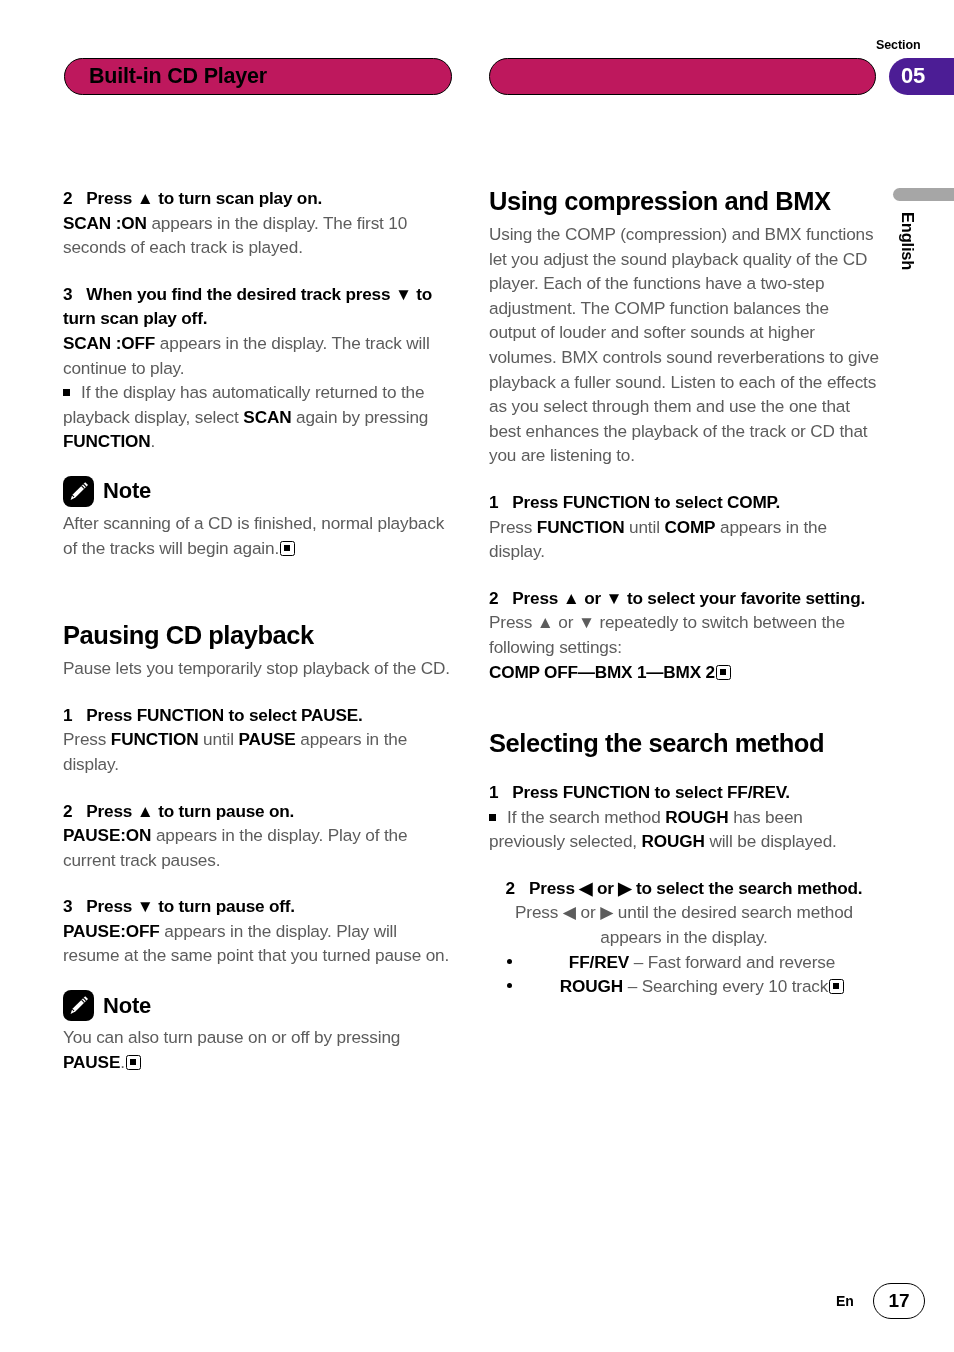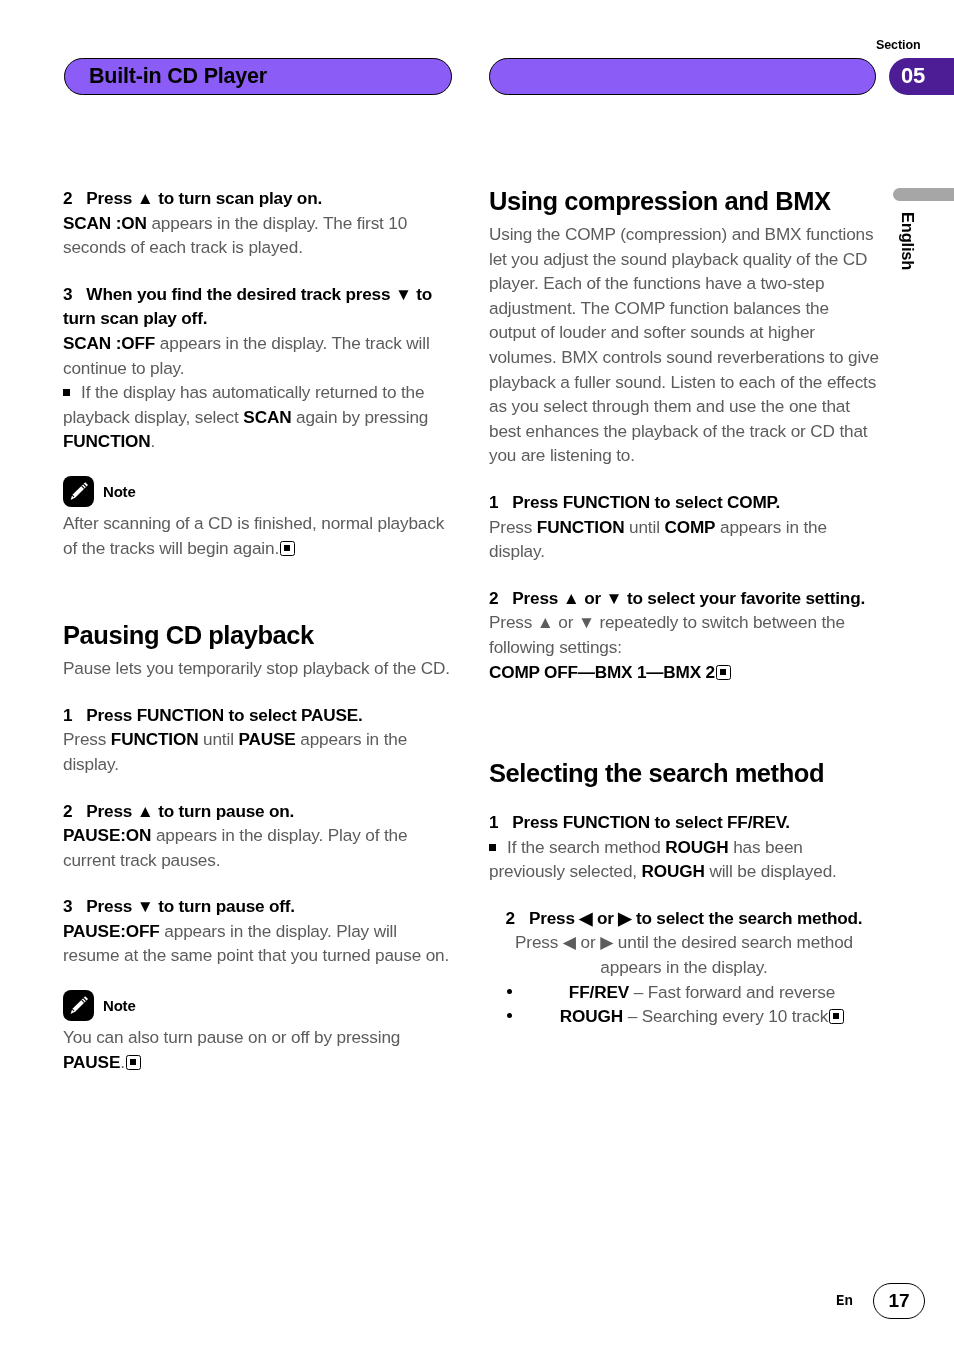--- a/index.html
+++ b/index.html
@@ -19,21 +19,21 @@
   .header {
     position: absolute;
     left: 0; top: 0;
     width: 954px; height: 160px;
   }
   .pill {
     position: absolute;
     box-sizing: border-box;
     border: 1.6px solid #000;
     border-radius: 999px;
-    background: #8b5cf6;
+    background: #be185d;
     height: 37px;
   }
   .pill-left {
     left: 64px; top: 58px;
     width: 388px;
   }
   .pill-right {
     left: 489px; top: 58px;
     width: 387px;
   }
@@ -177,21 +177,21 @@
   .note-icon {
     width: 31px; height: 31px;
     background: #000;
     border-radius: 8px;
     position: relative;
     flex: 0 0 auto;
     margin-right: 9px;
   }
   .note-icon svg { position: absolute; left: 4px; top: 4px; }
   .note-label {
-    font-size: 15px;
+    font-size: 22px;
     font-weight: 700;
     color: #000;
     letter-spacing: -0.2px;
   }
 
   
   .endmark {
     display: inline-block;
     box-sizing: border-box;
     width: 15px; height: 15px;
@@ -214,21 +214,20 @@
     position: absolute;
     left: 0; top: 1283px;
     width: 954px; height: 50px;
   }
   .footer-en {
     position: absolute;
     left: 836px; top: 10px;
     font-size: 14px;
     font-weight: 700;
     color: #000;
-    font-family: Liberation Mono, monospace;
   }
   .page-pill {
     position: absolute;
     left: 873px; top: 0px;
     width: 52px; height: 36px;
     box-sizing: border-box;
     border: 1.5px solid #000;
     border-radius: 999px;
     background: #fff;
   }
@@ -350,21 +349,21 @@
   </div>
 
   <div class="blk">
     <p class="step-head">
       <span class="num">2</span><span>Press ▲ or ▼ to select your favorite setting.</span>
     </p>
     <p class="body-text">Press ▲ or ▼ repeatedly to switch between the following settings:</p>
     <p class="step-head"><span>COMP OFF—BMX 1—BMX 2</span><span class="endmark"></span></p>
   </div>
 
-  <div class="blk" style="margin-top:74px;">
+  <div class="blk" style="margin-top:44px;">
     <h2 class="heading">Selecting the search method</h2>
   </div>
 
   <div class="blk">
     <p class="step-head">
       <span class="num">1</span><span>Press FUNCTION to select FF/REV.</span>
     </p>
     <p class="body-text bullet-sq"><span class="sq"></span><span>If the search method </span><b>ROUGH</b><span> has been previously selected, </span><b>ROUGH</b><span> will be displayed.</span></p>
   </div>
 

